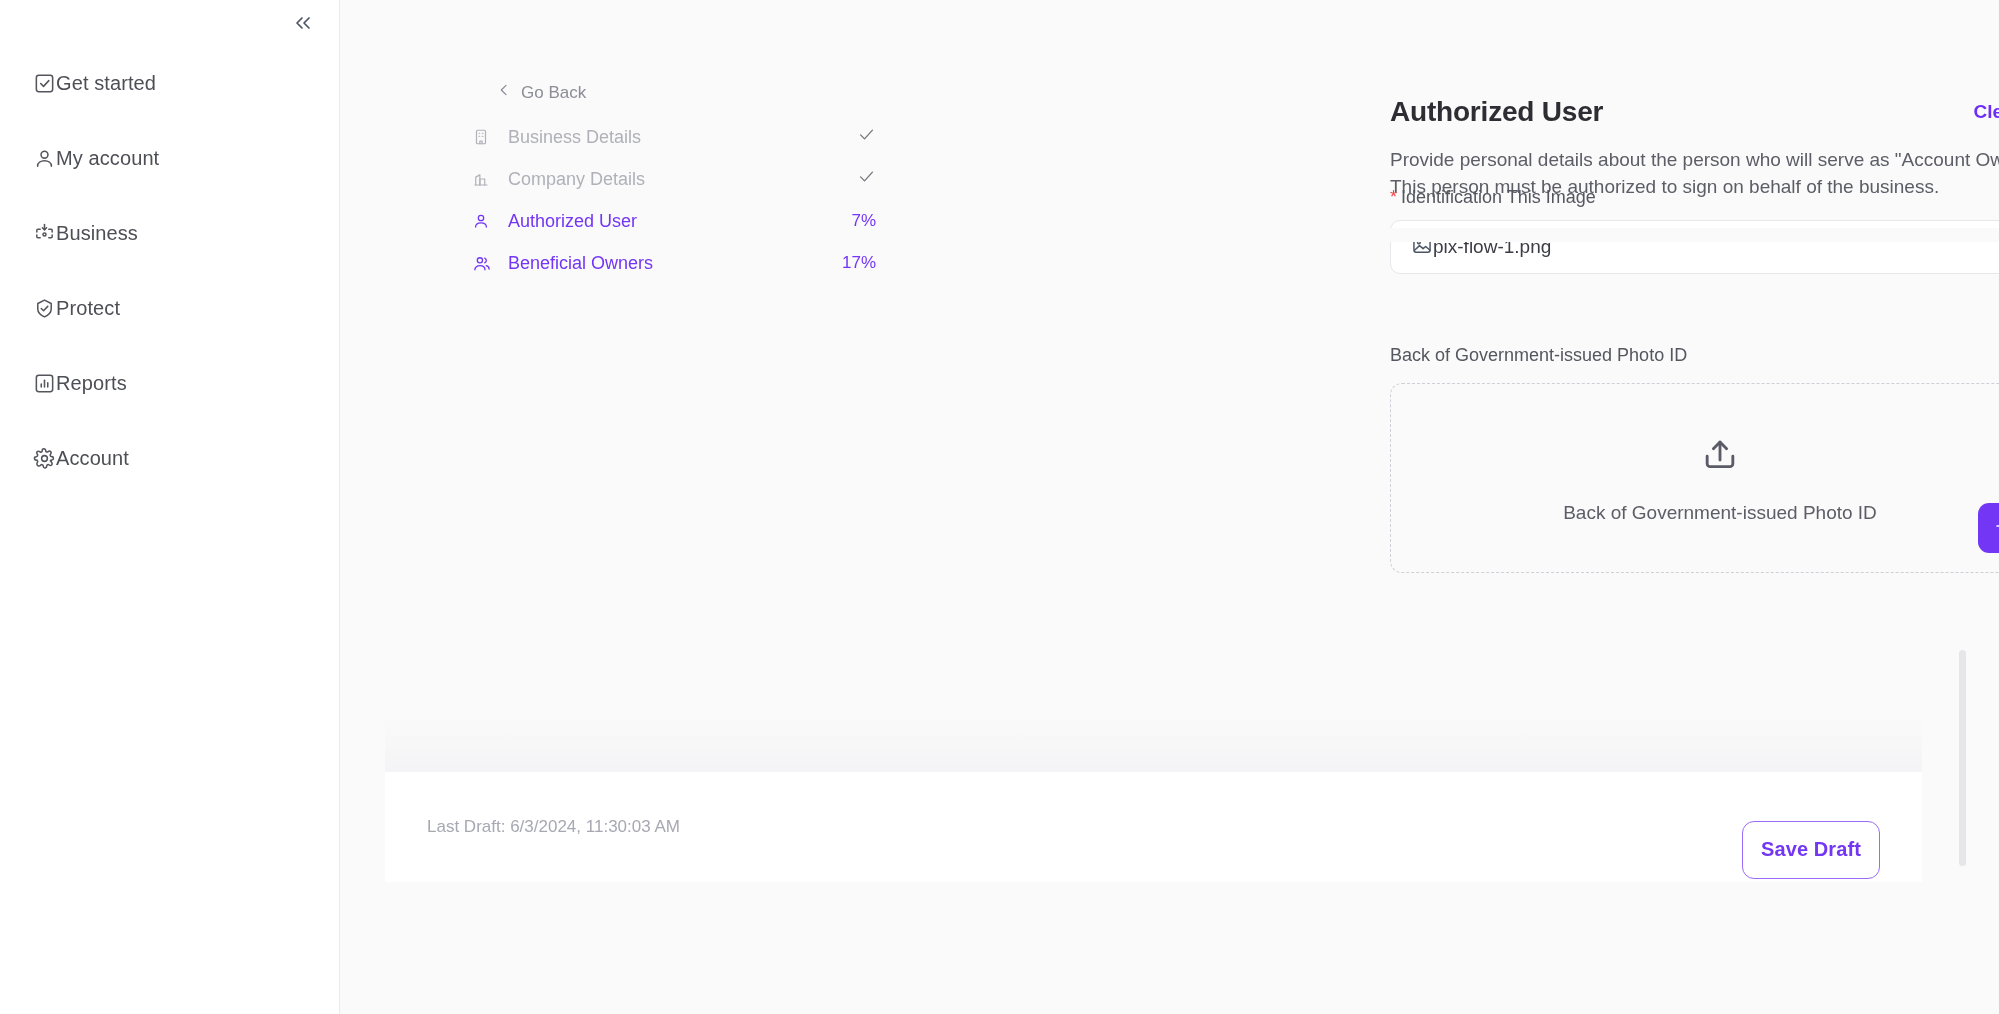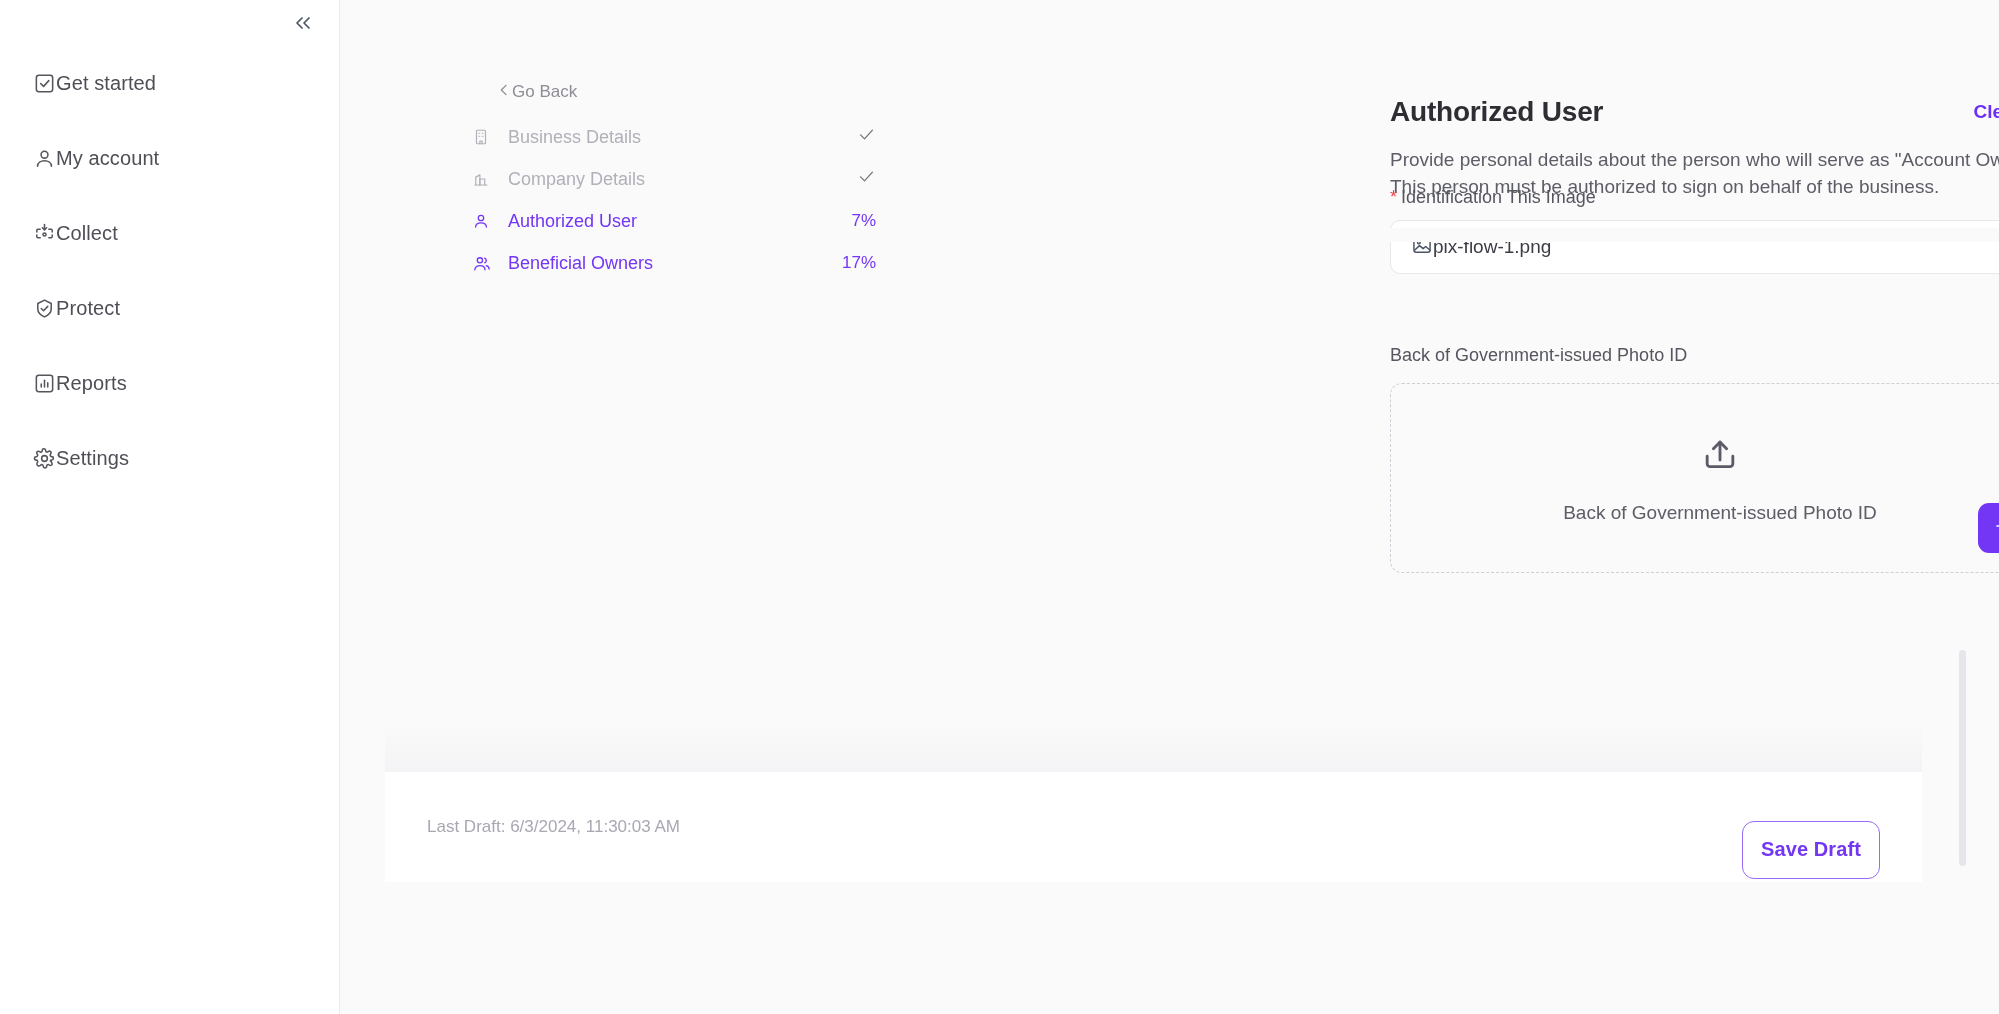--- a/index.html
+++ b/index.html
@@ -60,21 +60,21 @@
     left: 0; top: 0; right: 0; bottom: 0;
   }
 
   
   .steps {
     position: absolute;
     left: 130px; top: 82px;
     width: 410px;
   }
   .go-back {
-    display: flex; align-items: flex-start; 
+    display: flex; align-items: center; gap: 9px;
     color: #8c8d96;
     font-size: 17px;
     margin-bottom: 13px;
     margin-left: 26px;
     cursor: pointer;
   }
   .step-row {
     display: flex; align-items: center;
     height: 42px;
     cursor: pointer;
@@ -267,21 +267,21 @@
         <svg width="23" height="23" viewBox="0 0 24 24" fill="none" stroke="currentColor" stroke-width="1.6" stroke-linecap="round" stroke-linejoin="round">
           <path d="M4 10.5V8.5a1 1 0 0 1 1-1h2.5"></path>
             <path d="M20 10.5V8.5a1 1 0 0 0-1-1h-2.5"></path>
           <path d="M4 13.5v2a1 1 0 0 0 1 1h2.5"></path>
             <path d="M20 13.5v2a1 1 0 0 1-1 1h-2.5"></path>
           <circle cx="12" cy="13" r="1.6"></circle>
             <path d="M12 2.5v5.2"></path>
             <polyline points="9.8,6 12,8.2 14.2,6"></polyline>
         </svg>
       </span>
-      <span class="nav-label">Collect</span>
+      <span class="nav-label">Business</span>
     </div>
 
     <div class="nav-item">
       <span class="nav-icon">
         <svg width="23" height="23" viewBox="0 0 24 24" fill="none" stroke="currentColor" stroke-width="1.6" stroke-linecap="round" stroke-linejoin="round">
           <path d="M12 3.2l7 3.6v5.6c0 3.3-2.9 6.4-7 8.4-4.1-2-7-5.1-7-8.4V6.8z"></path>
             <polyline points="8.6,12 11,14.3 15.4,9.8"></polyline>
         </svg>
       </span>
       <span class="nav-label">Protect</span>
@@ -300,21 +300,21 @@
     </div>
 
 
     <div class="nav-item">
       <span class="nav-icon">
         <svg width="23" height="23" viewBox="0 0 24 24" fill="none" stroke="currentColor" stroke-width="1.6" stroke-linecap="round" stroke-linejoin="round">
           <circle cx="12" cy="12" r="3"></circle>
           <path d="M19.1 14.6a1.5 1.5 0 0 0 .3 1.65l.05.05a1.8 1.8 0 1 1-2.55 2.55l-.05-.05a1.5 1.5 0 0 0-1.65-.3 1.5 1.5 0 0 0-.9 1.37v.13a1.8 1.8 0 1 1-3.6 0v-.07a1.5 1.5 0 0 0-.98-1.37 1.5 1.5 0 0 0-1.65.3l-.05.05A1.8 1.8 0 1 1 4.47 16.3l.05-.05a1.5 1.5 0 0 0 .3-1.65 1.5 1.5 0 0 0-1.37-.9h-.13a1.8 1.8 0 1 1 0-3.6h.07a1.5 1.5 0 0 0 1.37-.98 1.5 1.5 0 0 0-.3-1.65l-.05-.05A1.8 1.8 0 1 1 6.96 4.87l.05.05a1.5 1.5 0 0 0 1.65.3h.07a1.5 1.5 0 0 0 .9-1.37v-.13a1.8 1.8 0 1 1 3.6 0v.07a1.5 1.5 0 0 0 .9 1.37 1.5 1.5 0 0 0 1.65-.3l.05-.05a1.8 1.8 0 1 1 2.55 2.55l-.05.05a1.5 1.5 0 0 0-.3 1.65v.07a1.5 1.5 0 0 0 1.37.9h.13a1.8 1.8 0 1 1 0 3.6h-.07a1.5 1.5 0 0 0-1.37.9z"></path>
         </svg>
       </span>
-      <span class="nav-label">Settings</span>
+      <span class="nav-label">Account</span>
     </div>
 
   </nav>
 </aside>
 
 <main class="main">
  <div class="content-wrap">
 
   <div class="steps">
 

